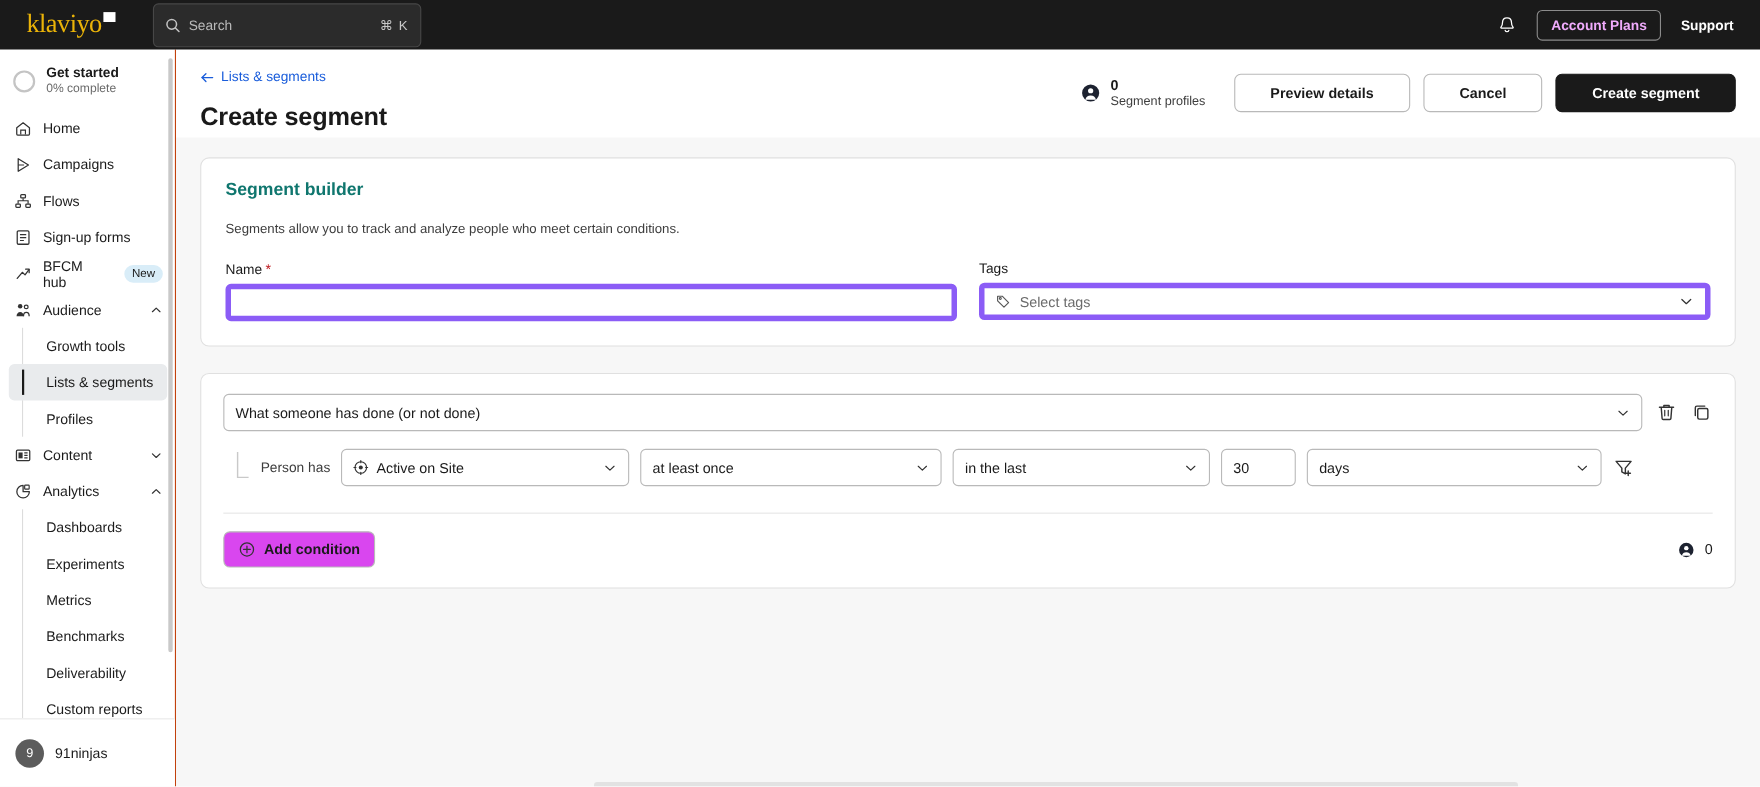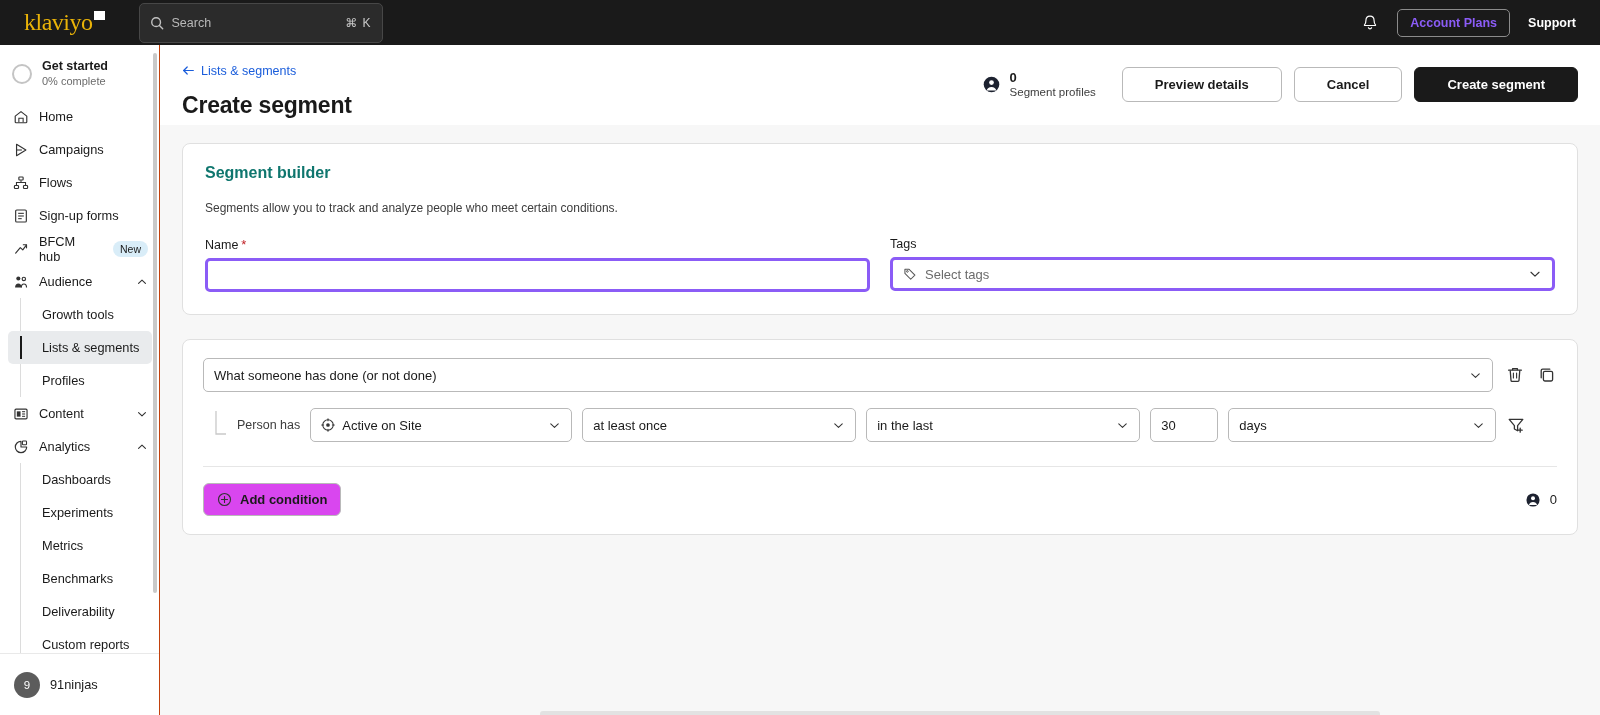--- a/index.html
+++ b/index.html
@@ -32,21 +32,21 @@
     display: flex; align-items: center; padding: 0 10px; gap: 8px;
   }
   .search-box .ph { color: #b9b9b9; font-size: 12.5px; flex: 1; }
   .search-box .kbd { color: #c9c9c9; font-size: 12px; letter-spacing: 1px; }
   .topbar-right {
     margin-left: auto; display: flex; align-items: center; gap: 18px;
     padding-right: 8px;
   }
   .bell { width: 18px; height: 18px; }
   .btn-account {
-    border: 1px solid #8b8b8b; border-radius: 5px; color: #8b5cf6;
+    border: 1px solid #8b8b8b; border-radius: 5px; color: #f0abfc;
     font-size: 12.5px; font-weight: 700; padding: 6px 12px; background: transparent;
     font-family: "Liberation Sans", sans-serif; cursor: pointer;
   }
   .support-link { color: #fff; font-size: 12.5px; font-weight: 700; }
 
   
   .sidebar {
     position: absolute; top: 45px; left: 0; width: 160px; height: 670px;
     background: #fff; border-right: 1px solid #c2410c; overflow: hidden;
   }
@@ -146,21 +146,21 @@
   .card-title { font-size: 16px; font-weight: 700; color: #0f766e; }
   .card-sub { font-size: 12px; color: #3d3d3d; margin-top: 19px; }
   .field-row { display: flex; gap: 20px; margin-top: 22px; }
   .field { flex: 1; }
   .field-label {
     font-size: 12.5px; color: #1a1a1a; margin-bottom: 6px;
     display: flex; align-items: center; gap: 3px;
   }
   .req { color: #c02026; font-size: 13px; }
   .input-box {
-    height: 34px; border: 3px solid #8b5cf6; border-radius: 5px;
+    height: 34px; border: 5px solid #8b5cf6; border-radius: 5px;
     background: #fff; display: flex; align-items: center; padding: 0 10px;
     font-size: 13px; color: #1a1a1a; gap: 8px;
   }
   .input-box .ph { color: #6b6b6b; flex: 1; }
 
   .card2 { margin-top: 24px; padding: 18px 20px 18px 20px; }
   .cond-top { display: flex; align-items: center; gap: 12px; }
   .select {
     height: 34px; border: 1px solid #b9b9b9; border-radius: 5px;
     background: #fff; display: flex; align-items: center; padding: 0 10px;
@@ -482,21 +482,21 @@
           </svg>
         </div>
 
         <div class="select" style="width:274px;">
           <span>at least once</span>
           <svg class="chev" viewBox="0 0 16 16">
             <path d="M3.4 6L8 10.4 12.6 6" fill="none" stroke="#333" stroke-width="1.3" stroke-linecap="round" stroke-linejoin="round"></path>
           </svg>
         </div>
 
-        <div class="select" style="width:274px;justify-content:flex-end;">
+        <div class="select" style="width:234px;justify-content:flex-end;">
           <span>in the last</span>
           <svg class="chev" viewBox="0 0 16 16">
             <path d="M3.4 6L8 10.4 12.6 6" fill="none" stroke="#333" stroke-width="1.3" stroke-linecap="round" stroke-linejoin="round"></path>
           </svg>
         </div>
 
         <div class="select" style="width:68px;">
           <span>30</span>
         </div>
 

